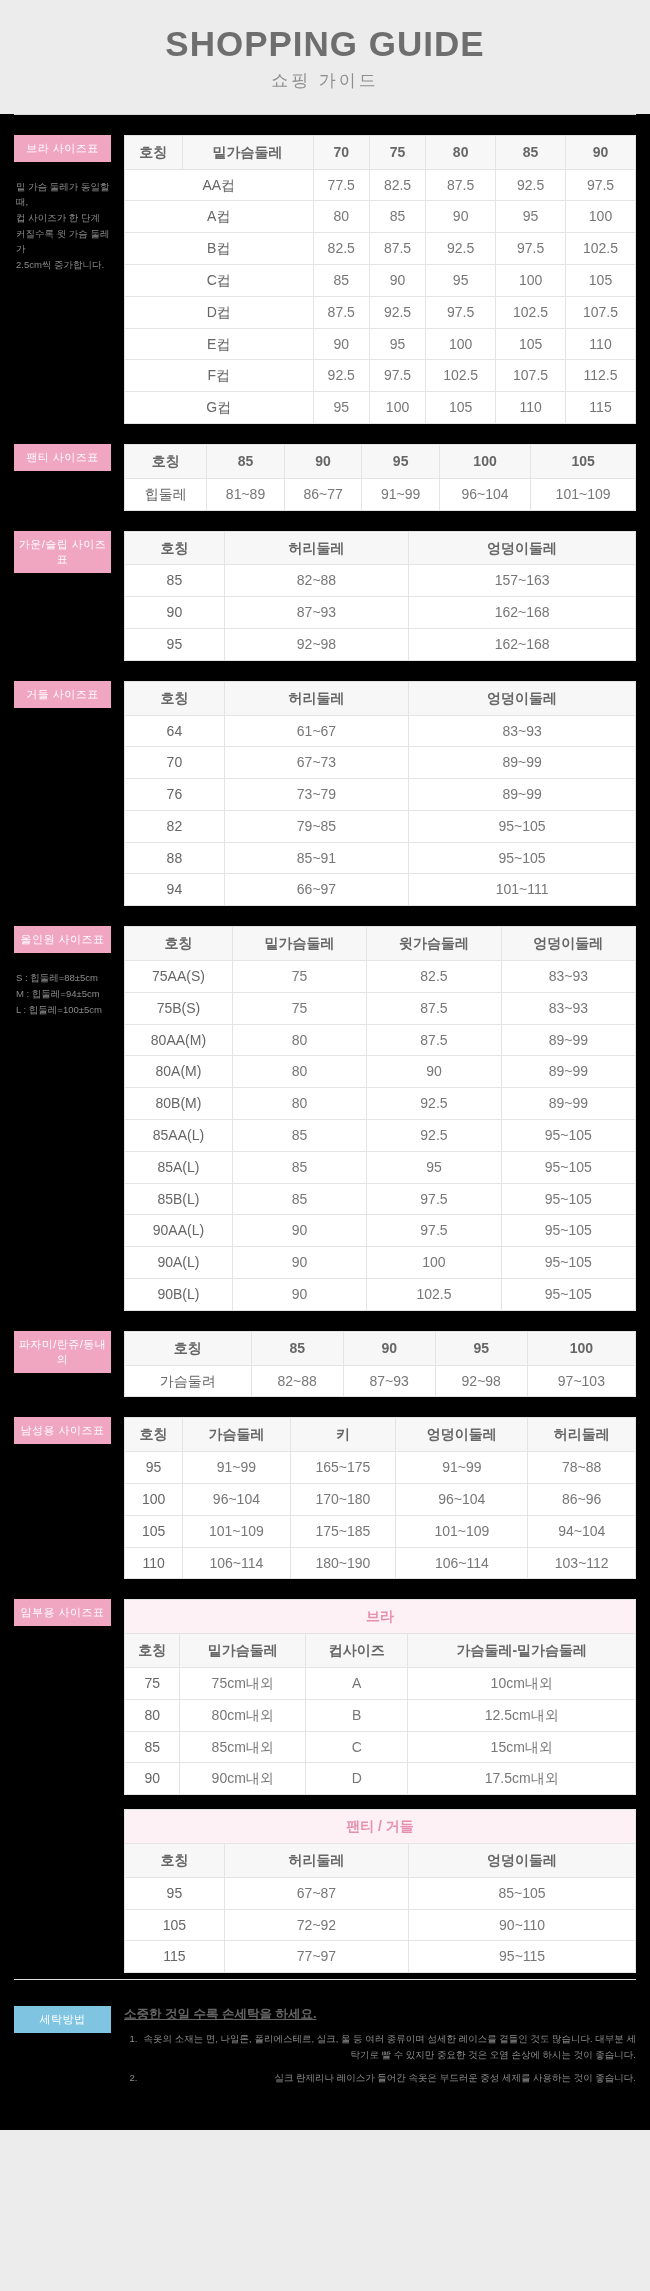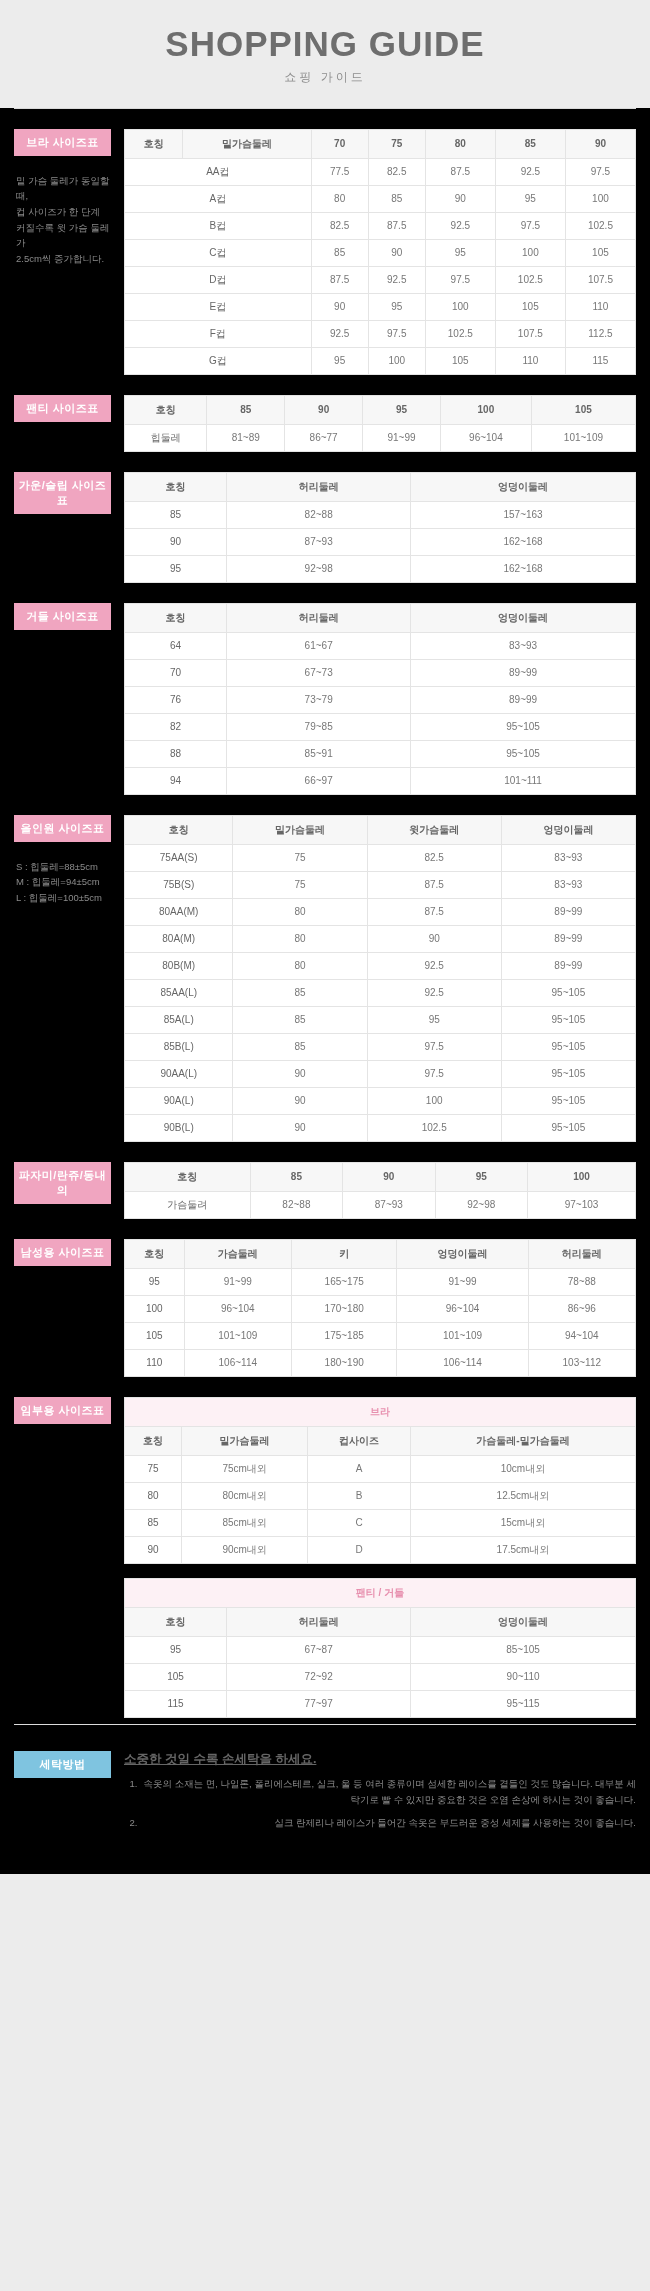--- a/index.html
+++ b/index.html
@@ -23,21 +23,21 @@
     padding: 26px 0 22px 0;
   }
   .header .title {
     font-size: 35px;
     font-weight: bold;
     letter-spacing: 1px;
     color: #6e6e6e;
     line-height: 1.05;
   }
   .header .subtitle {
-    font-size: 12px;
+    font-size: 17px;
     color: #8e8e8e;
     margin-top: 6px;
     letter-spacing: 3px;
   }
   .rule {
     height: 1px;
     background: #d8d8d8;
     margin: 0 14px;
   }
   
@@ -49,41 +49,41 @@
   .sec-left {
     width: 110px;
     flex: 0 0 110px;
     padding-right: 8px;
   }
   .tag {
     display: inline-block;
     background: #f0a5c0;
     color: #fff;
     font-size: 11px;
-    font-weight: bold;
+    font-weight: normal;
     padding: 6px 0;
     width: 97px;
     text-align: center;
     letter-spacing: 0.5px;
   }
   .tag.blue { background: #7fc4e0; }
   .note {
     margin-top: 17px;
     font-size: 9.5px;
     line-height: 1.65;
     color: #8b8b8b;
     padding-left: 2px;
   }
   .sec-right { flex: 1 1 auto; }
   
   table.sz {
     width: 100%;
     border-collapse: collapse;
     background: #fff;
-    font-size: 10px;
+    font-size: 14px;
     color: #777;
   }
   table.sz th, table.sz td {
     border: 1px solid #e4e4e4;
     text-align: center;
     padding: 7px 2px;
     font-weight: normal;
     line-height: 1.2;
   }
   table.sz thead th {

